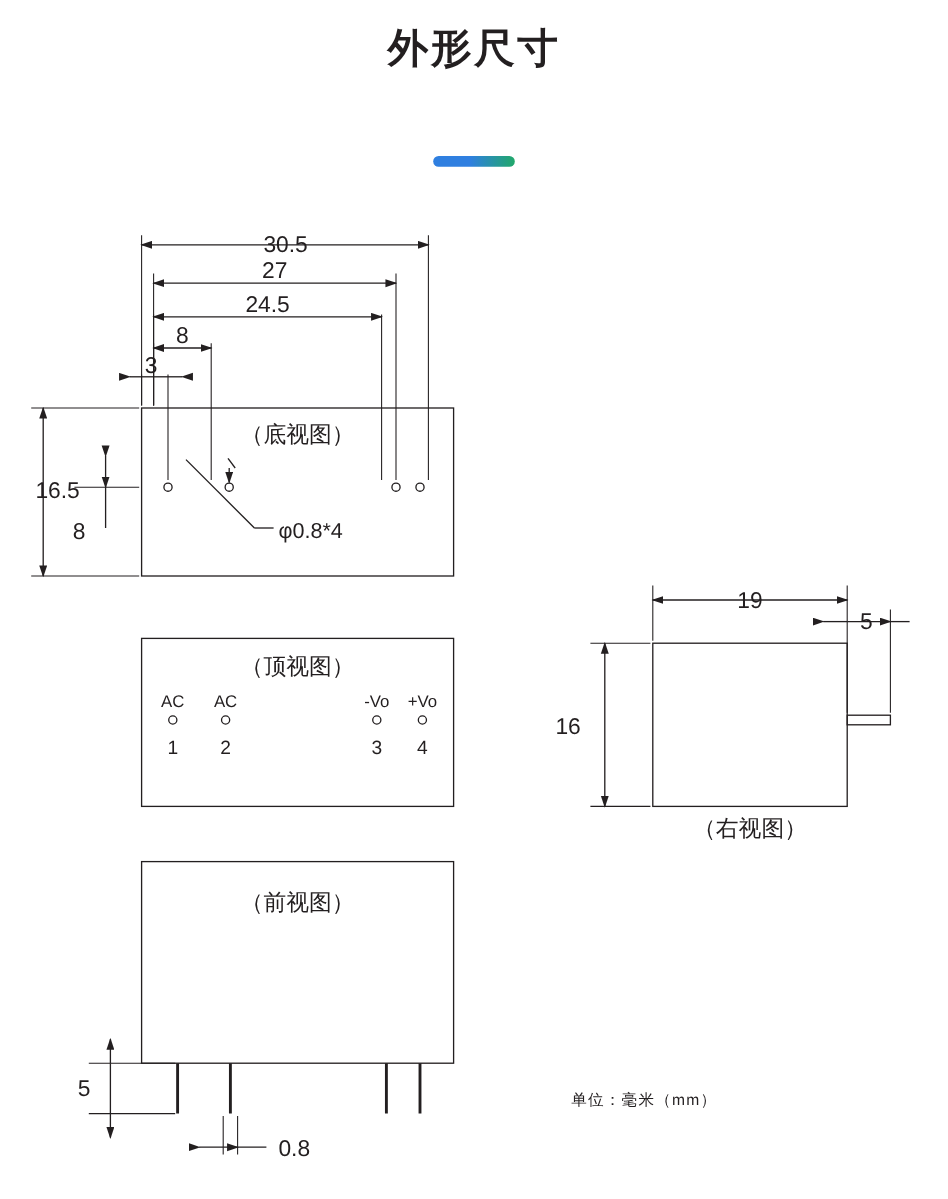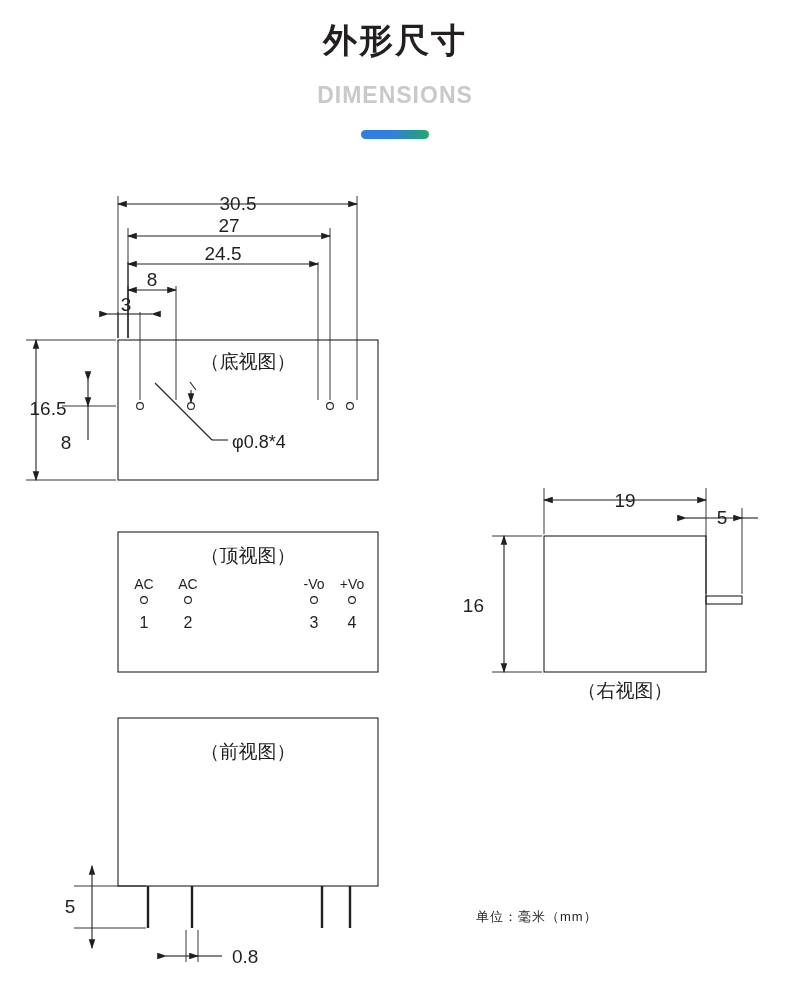--- a/index.html
+++ b/index.html
@@ -71,21 +71,20 @@
     font-family: "Liberation Sans", sans-serif;
     fill: #231f20;
   }
 </style>
 </head>
 <body>
 
 <div class="page">
 
   <div class="title-cn">外形尺寸</div>
-  <div class="title-en">DIMENSIONS</div>
   <div class="title-bar"></div>
 
   <svg class="draw" viewBox="0 0 790 999">
     <defs>
       <marker id="ar" markerWidth="9" markerHeight="9" refX="8" refY="3" orient="auto" markerUnits="strokeWidth">
         <path d="M0,0 L9,3 L0,6 z" fill="#231f20"></path>
       </marker>
       <marker id="arS" markerWidth="9" markerHeight="9" refX="1" refY="3" orient="auto" markerUnits="strokeWidth">
         <path d="M9,0 L0,3 L9,6 z" fill="#231f20"></path>
       </marker>

